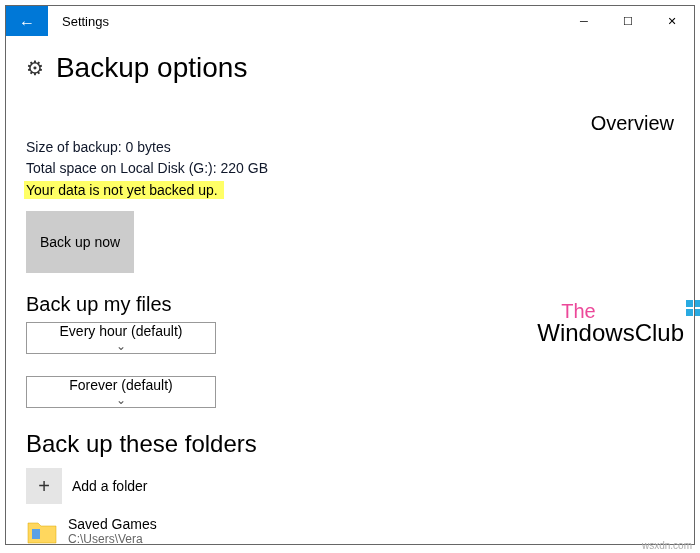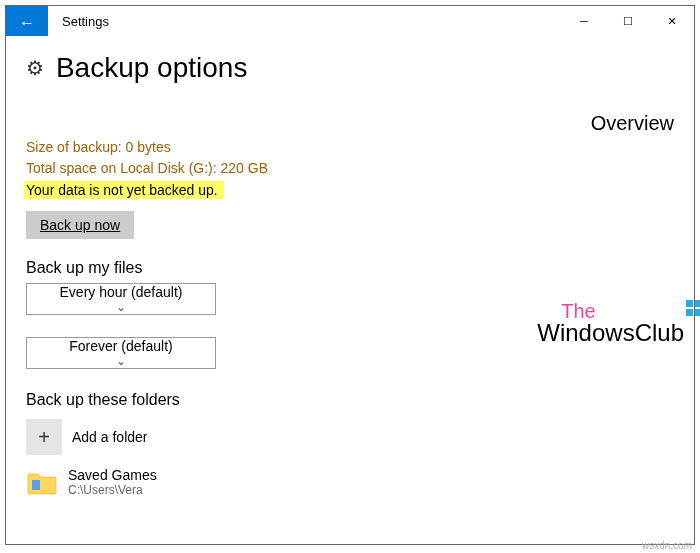--- a/index.html
+++ b/index.html
@@ -8,27 +8,27 @@
     .titlebar { height: 30px; display: flex; align-items: stretch; border-bottom: none; }
     .back-btn { width: 42px; background: #0078d7; color: #fff; display: flex; align-items: center; justify-content: center; font-size: 16px; }
     .title { flex: 0 0 auto; padding: 0 14px; font-size: 13px; color: #000; display: flex; align-items: center; }
     .spacer { flex: 1; }
     .winctl { width: 44px; display: flex; align-items: center; justify-content: center; font-size: 11px; color: #000; font-family: "Segoe UI Symbol", sans-serif; }
     .content { padding: 10px 20px 0 20px; }
     .page-header { display: flex; align-items: center; gap: 12px; margin: 6px 0 28px 0; }
     .gear { font-size: 20px; color: #333; }
     .page-title { font-size: 28px; font-weight: 300; color: #000; }
     .overview-h { font-size: 20px; font-weight: 400; color: #000; margin-bottom: 2px; text-align: right; }
-    .info-line { font-size: 14px; color: #a16207; line-height: 1.5; }
+    .info-line { font-size: 14px; color: #0f172a; line-height: 1.5; }
     .highlight { background: #ffff66; display: inline-block; padding: 1px 6px 1px 2px; margin: 2px 18px 8px -2px; font-size: 14px; }
-    .btn { background: #ccc; border: none; padding: 6px 14px; font-size: 14px; color: #000; margin-top: 4px; margin-bottom: 20px; cursor: pointer; text-decoration: underline; }
-    .field-label { font-size: 16px; color: #000; margin-bottom: 6px; }
+    .btn { background: #ccc; border: none; padding: 23px 14px; font-size: 14px; color: #000; margin-top: 4px; margin-bottom: 20px; cursor: pointer; }
+    .field-label { font-size: 20px; color: #000; margin-bottom: 6px; }
     .dropdown { width: 190px; height: 32px; border: 1px solid #999; background: #fff; display: flex; align-items: center; justify-content: space-between; padding: 0 10px; font-size: 14px; margin-bottom: 22px; cursor: pointer; flex-direction: column; }
     .chev { font-size: 12px; color: #555; }
-    .section-h { font-size: 16px; font-weight: 400; margin: 6px 0 10px 0; }
+    .section-h { font-size: 24px; font-weight: 400; margin: 6px 0 10px 0; }
     .folder-row { display: flex; align-items: center; gap: 10px; margin-bottom: 12px; cursor: pointer; }
     .plus-box { width: 36px; height: 36px; background: #e5e5e5; display: flex; align-items: center; justify-content: center; font-size: 20px; color: #333; }
     .folder-icon { width: 32px; height: 28px; position: relative; }
     .folder-icon svg { width: 100%; height: 100%; }
     .folder-text { display: flex; flex-direction: column; }
     .folder-name { font-size: 14px; color: #000; }
     .folder-path { font-size: 12px; color: #666; }
     .watermark { position: absolute; right: 10px; top: 295px; text-align: left; font-weight: 400; }
     .wm1 { font-size: 20px; color: #ec4899; line-height: 1; margin-left: 24px; position: relative; }
     .wm2 { font-size: 24px; color: #000; line-height: 1; }

